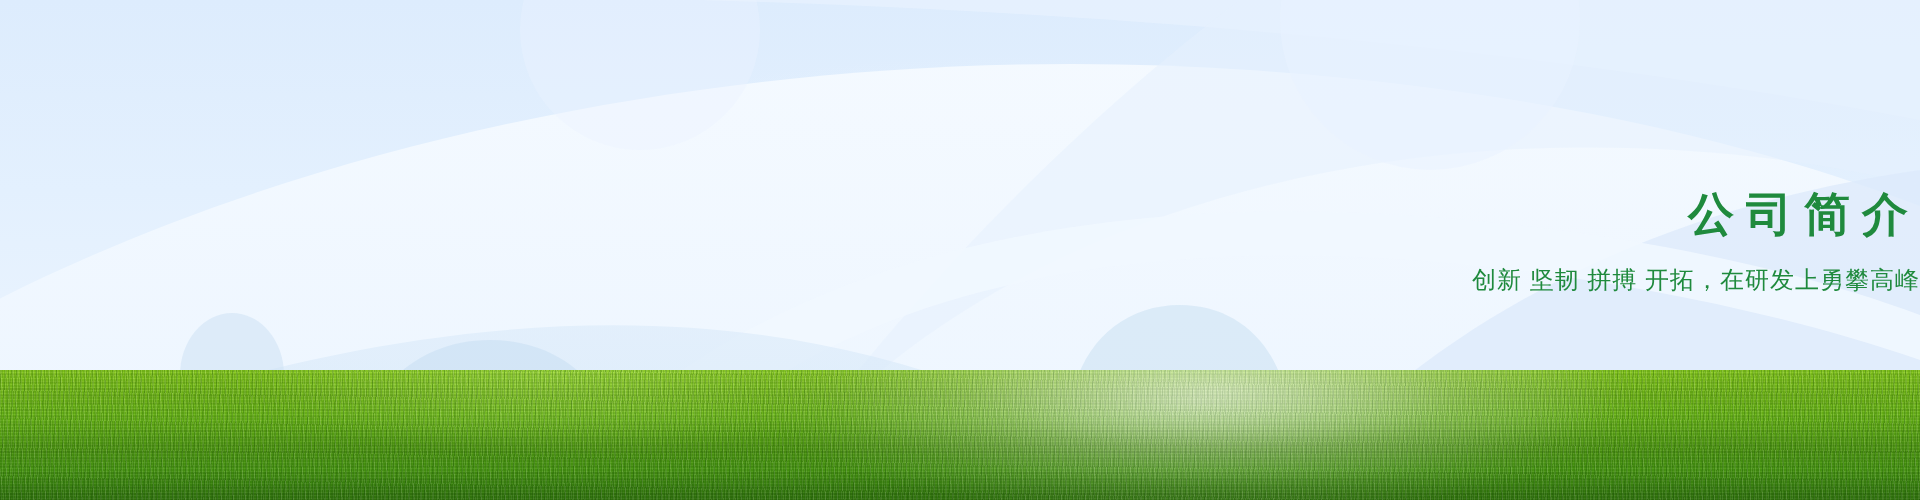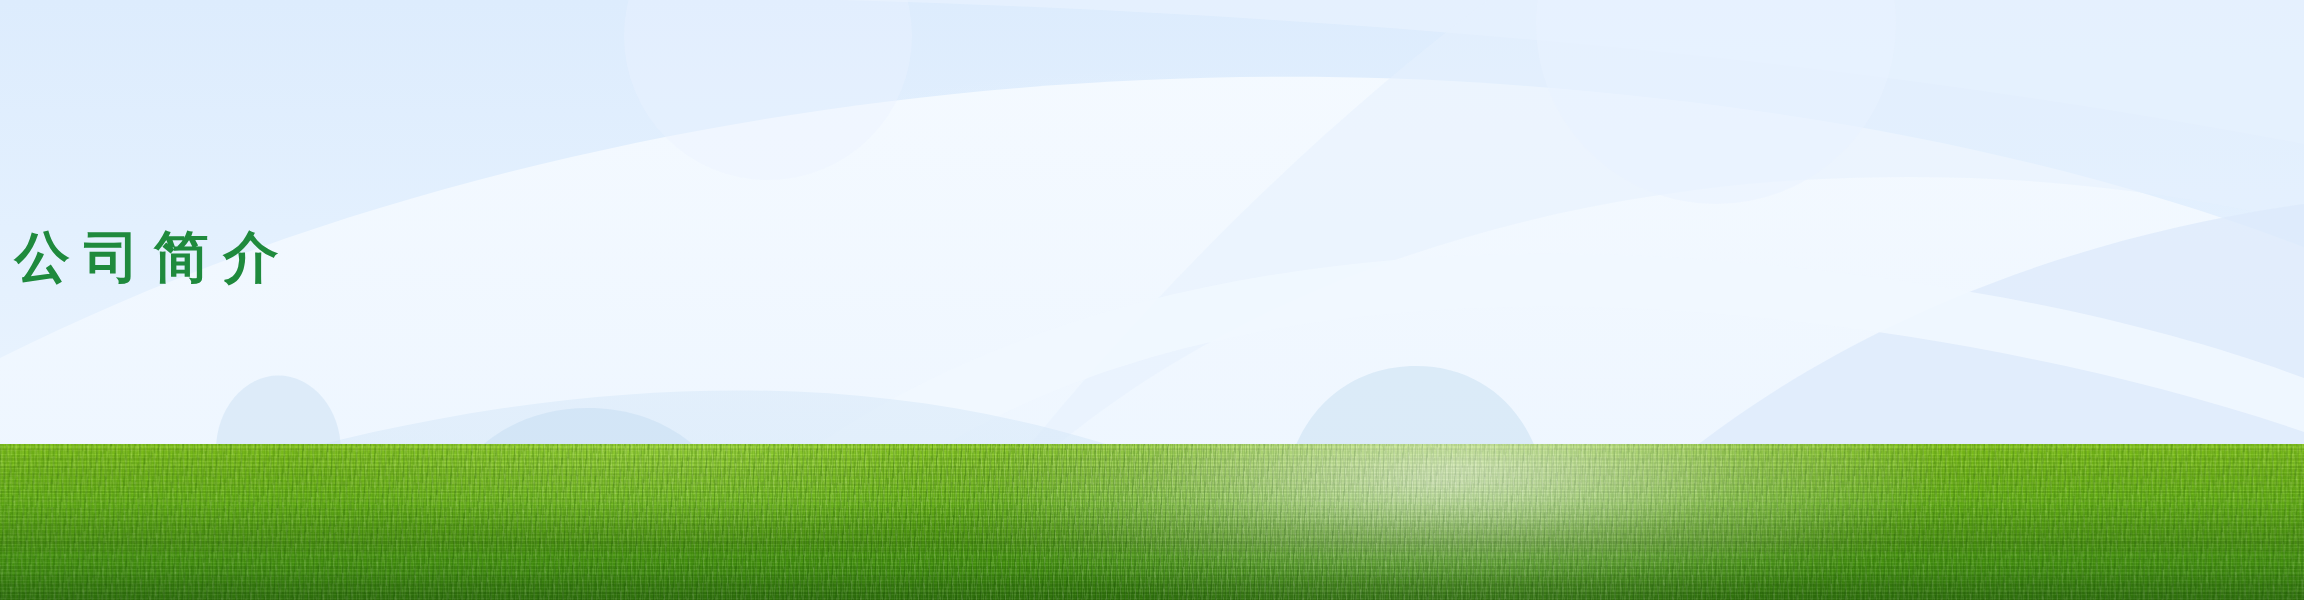--- a/index.html
+++ b/index.html
@@ -108,21 +108,21 @@
     background: radial-gradient(ellipse 500px 120px at 63% 38%, rgba(255,255,255,0.42) 0%, rgba(255,255,255,0.10) 50%, rgba(255,255,255,0) 80%);
     pointer-events: none;
   }
 
   
   .content {
     position: absolute;
     left: 0;
     right: 0;
     top: 0;
-    text-align: left;
+    text-align: right;
     z-index: 6;
   }
   .title {
     margin: 0;
     padding-top: 186px;
     font-size: 46px;
     font-weight: 700;
     line-height: 1.25;
     letter-spacing: 12px;
     text-indent: 12px;
@@ -190,15 +190,16 @@
     <div class="grass">
       <div class="grass-tex"></div>
       <div class="grass-tex2"></div>
       <div class="grass-bands"></div>
       <div class="grass-highlight"></div>
     </div>
   </div>
 
   <div class="content">
     <h1 class="title">公司简介</h1>
+    <p class="subtitle">创新 坚韧 拼搏 开拓，在研发上勇攀高峰</p>
   </div>
 
 </div>
 
 </body></html>

